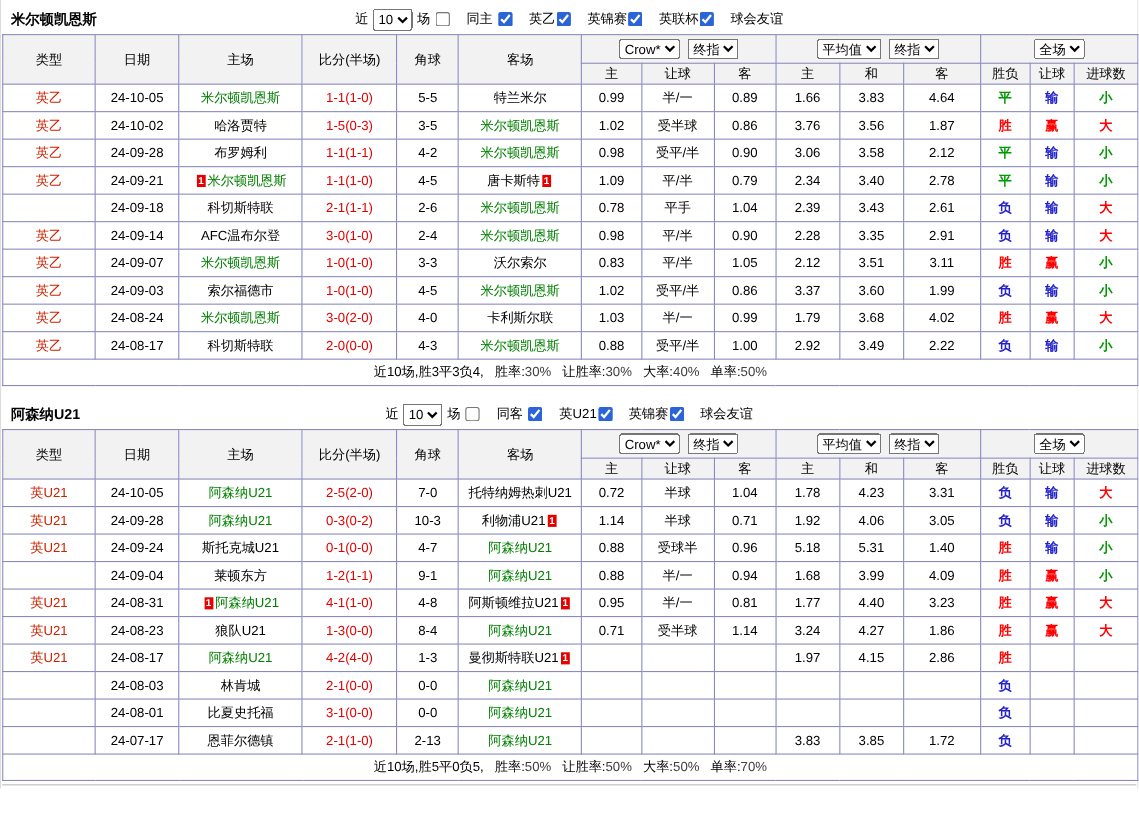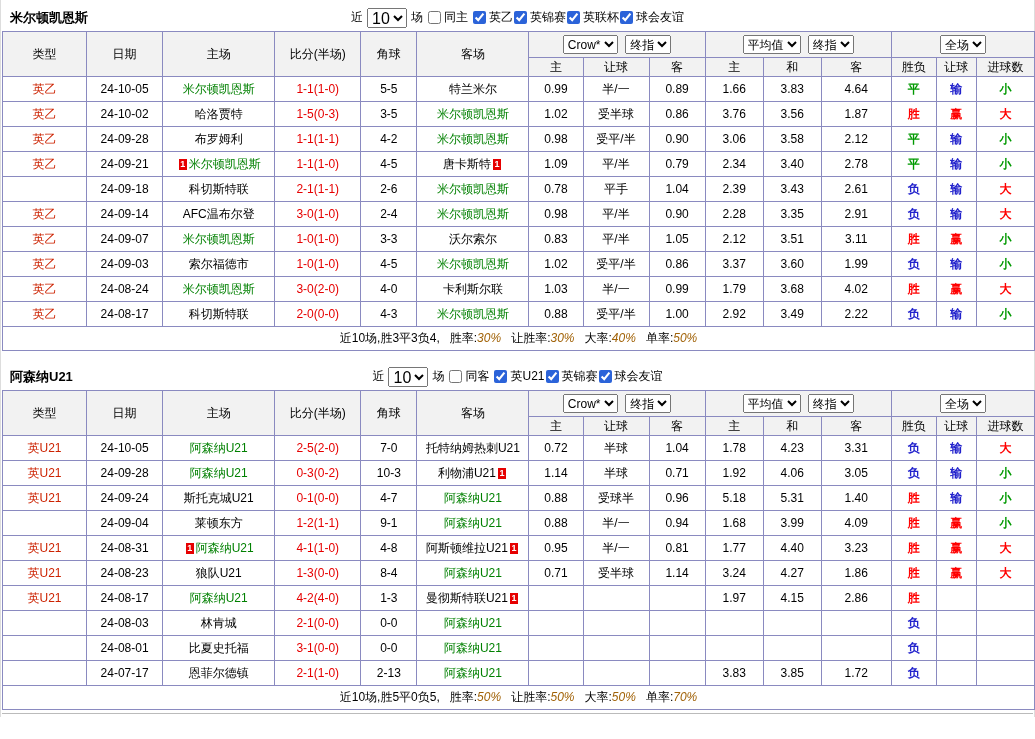--- a/index.html
+++ b/index.html
@@ -21,42 +21,42 @@
   *{box-sizing:border-box;}
   body{margin:0;background:#fff;color:#000;font-family:"Liberation Sans","DejaVu Sans",sans-serif;font-size:12px;}
   .page{width:1035px;padding:4px 1px 0;border-left:1px solid #ddd;border-right:1px solid #ddd;}
   .topbar{background:var(--topbar-bg);height:23px;display:flex;align-items:center;justify-content:center;gap:10px;color:#fff;}
   .topbar-title{font-weight:bold;font-size:13px;letter-spacing:1px;}
   .layout-radio{display:inline-flex;align-items:center;gap:3px;font-size:12px;cursor:pointer;}
   .layout-radio input{margin:0;width:13px;height:13px;accent-color:#2244ee;}
   .filter-row{position:relative;height:27px;display:flex;align-items:center;}
   .team-name{position:absolute;left:8px;font-size:13px;font-weight:bold;}
   .filter-controls{margin:0 auto;display:flex;align-items:center;gap:4px;font-size:12px;}
-  .filter-controls select{height:20px;font-size:16px;}
-  .chk{display:inline-flex;align-items:center;gap:2px;cursor:pointer;}
+  .filter-controls select{height:20px;font-size:12px;}
+  .chk{display:inline-flex;align-items:center;gap:14px;cursor:pointer;}
   .chk input{width:13px;height:13px;margin:0 1px;accent-color:#2b63d9;}
   table.stats{width:1033px;border-collapse:collapse;table-layout:fixed;}
   .stats th,.stats td{border:1px solid var(--border);text-align:center;font-size:12px;white-space:nowrap;overflow:hidden;padding:0;}
   .stats thead th{background:var(--header-bg);font-weight:normal;}
   .stats thead tr.h1 th{height:26px;}
   .stats thead tr.h2 th{height:19px;}
   .stats thead select{font-size:12px;height:19px;margin:0 2px;}
   .stats tbody td{height:25px;background:#fff;}
   td.lg-orange{background:var(--lg-orange-bg);color:var(--lg-orange-fg);}
   td.lg-crimson{background:var(--lg-crimson-bg);color:var(--lg-crimson-fg);}
   td.lg-teal{background:var(--lg-teal-bg);color:var(--lg-teal-fg);}
   .subject{color:var(--green);}
   td.score{color:var(--score);}
   .card{display:inline-block;background:#E60000;color:#fff;font-size:9px;line-height:11px;min-width:8px;padding:0 1px;margin:0 2px;font-weight:bold;vertical-align:1px;}
   .res-r{color:var(--res-r);font-weight:bold;}
   .res-g{color:var(--res-g);font-weight:bold;}
   .res-b{color:var(--res-b);font-weight:bold;}
   td.summary{height:24px;background:#fff;}
   .stat{margin-left:10px;}
-  .stat-value{color:#a16207;font-style:italic;}
+  .stat-value{color:#404040;}
   .section-gap{height:12px;}
   .bottom-rule{border-top:1px solid #bbb;height:4px;margin-top:3px;}
 </style>
 </head>
 <body>
 
 <div class="page">
 
 
   <div class="section">

